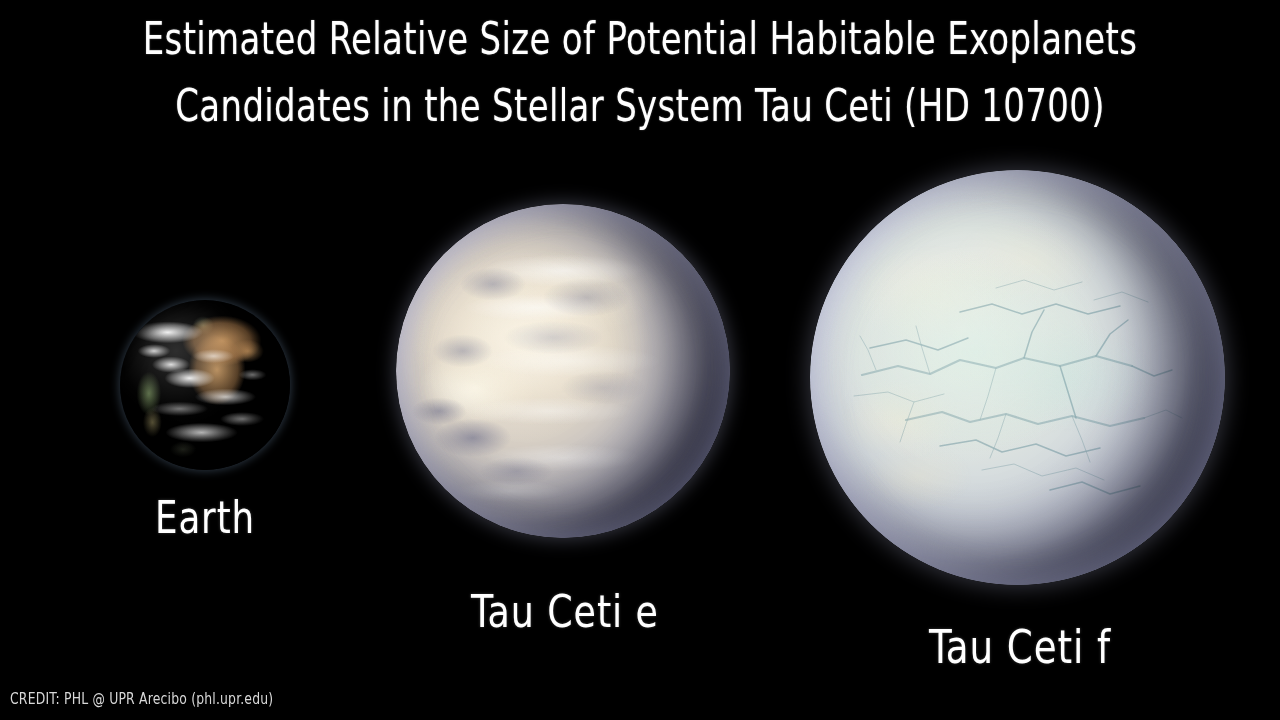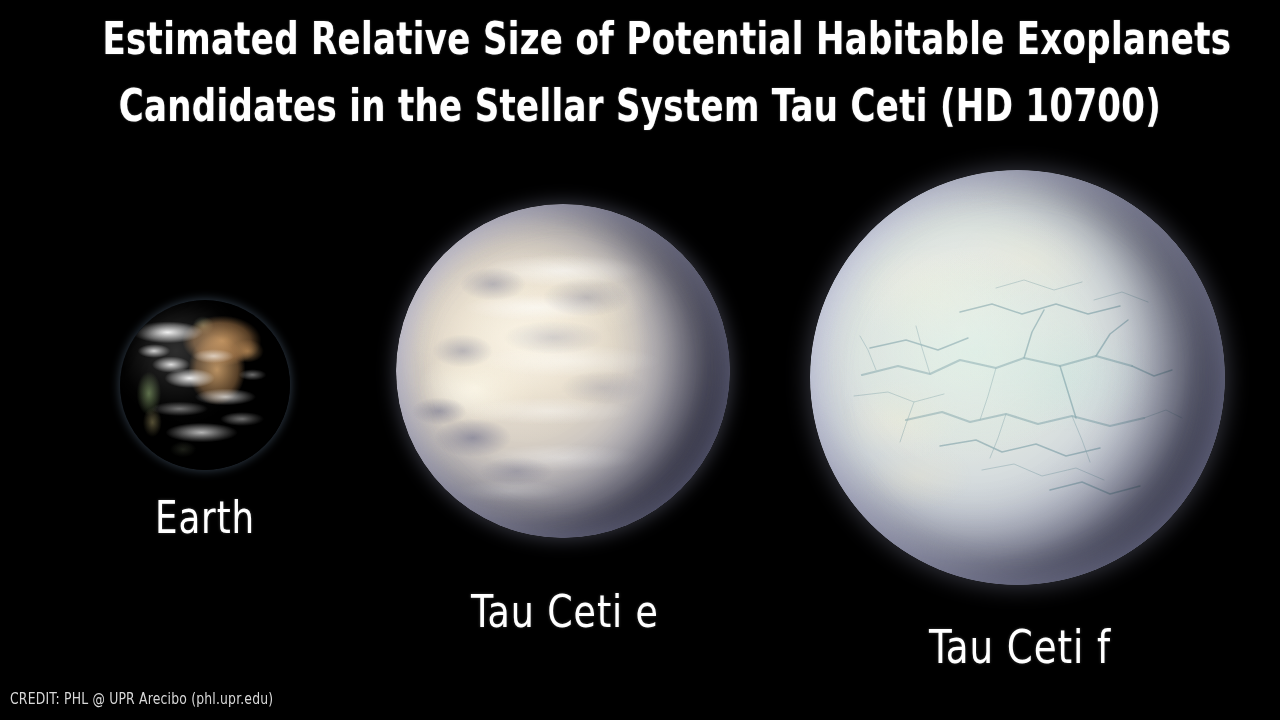--- a/index.html
+++ b/index.html
@@ -25,21 +25,21 @@
 
   
   #title-block {
     position: absolute;
     top: 16px;
     left: 0;
     width: 1280px;
     text-align: center;
     color: #ffffff;
     font-family: "DejaVu Sans Condensed", "Liberation Sans Narrow", "Liberation Sans", sans-serif;
-    font-weight: 700;
+    font-weight: 400;
     letter-spacing: 0.4px;
     line-height: 1.0;
     text-shadow: 0 0 2px rgba(255,255,255,0.35);
   }
   .title-line {
     display: block;
     font-size: 45px;
     transform: scaleX(0.84);
     transform-origin: center center;
     white-space: nowrap;

